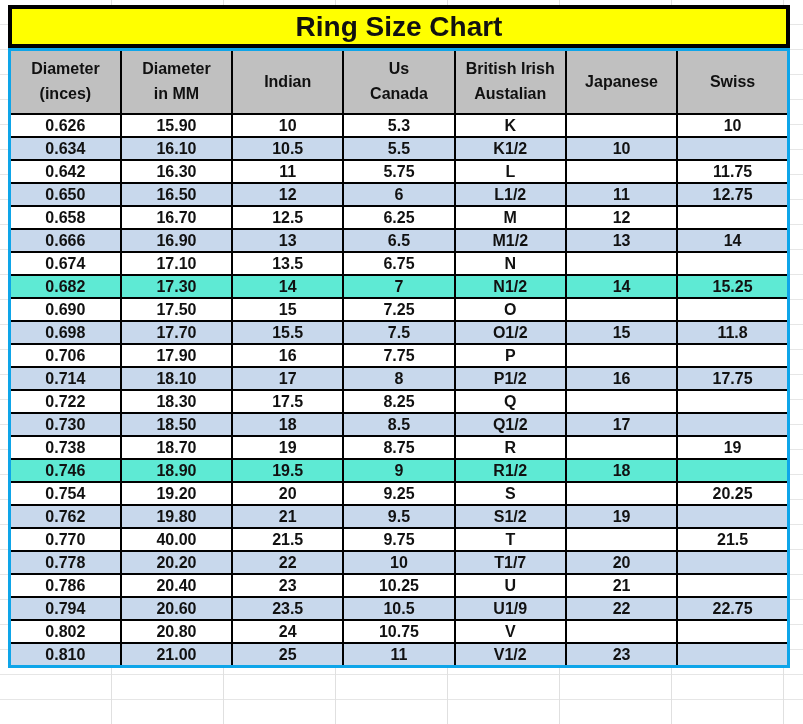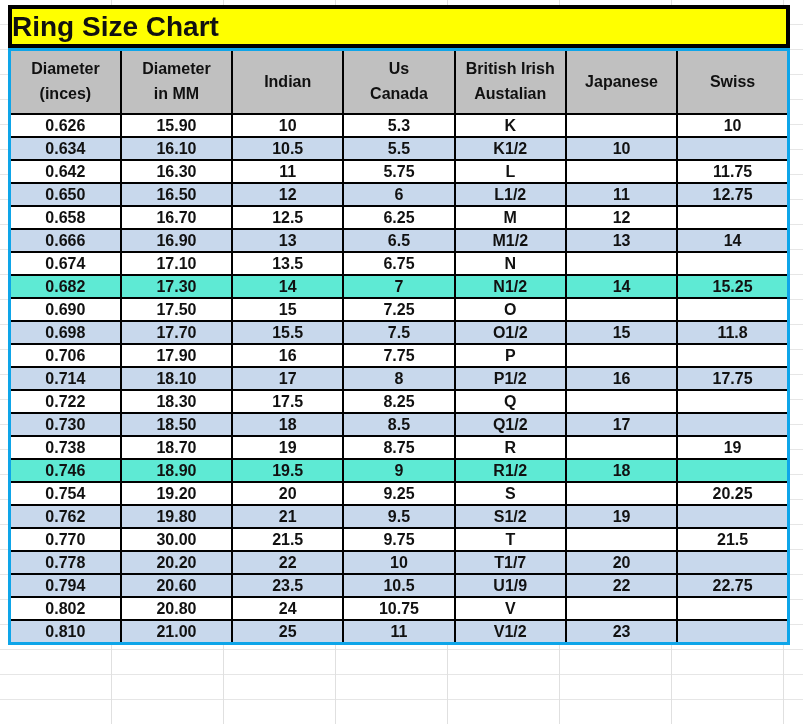--- a/index.html
+++ b/index.html
@@ -23,20 +23,21 @@
     left: 8px;
     top: 5px;
     width: 782px;
   }
   .title-bar {
     box-sizing: border-box;
     border: 4px solid #000000;
     background: #FFFF00;
     height: 43px;
     line-height: 35px;
+    text-align: center;
     font-size: 28px;
     font-weight: bold;
     color: #111111;
     letter-spacing: 0px;
   }
   table.ring-table {
     width: 100%;
     border-collapse: collapse;
     border: 3px solid #0ea5e9;
     table-layout: fixed;
@@ -250,34 +251,43 @@
           <td>0.762</td>
           <td>19.80</td>
           <td>21</td>
           <td>9.5</td>
           <td>S1/2</td>
           <td>19</td>
           <td></td>
         </tr>
         <tr class="row-white">
           <td>0.770</td>
-          <td>30.00</td>
+          <td>40.00</td>
           <td>21.5</td>
           <td>9.75</td>
           <td>T</td>
           <td></td>
           <td>21.5</td>
         </tr>
         <tr class="row-blue">
           <td>0.778</td>
           <td>20.20</td>
           <td>22</td>
           <td>10</td>
           <td>T1/7</td>
           <td>20</td>
+          <td></td>
+        </tr>
+        <tr class="row-white">
+          <td>0.786</td>
+          <td>20.40</td>
+          <td>23</td>
+          <td>10.25</td>
+          <td>U</td>
+          <td>21</td>
           <td></td>
         </tr>
         <tr class="row-blue">
           <td>0.794</td>
           <td>20.60</td>
           <td>23.5</td>
           <td>10.5</td>
           <td>U1/9</td>
           <td>22</td>
           <td>22.75</td>

